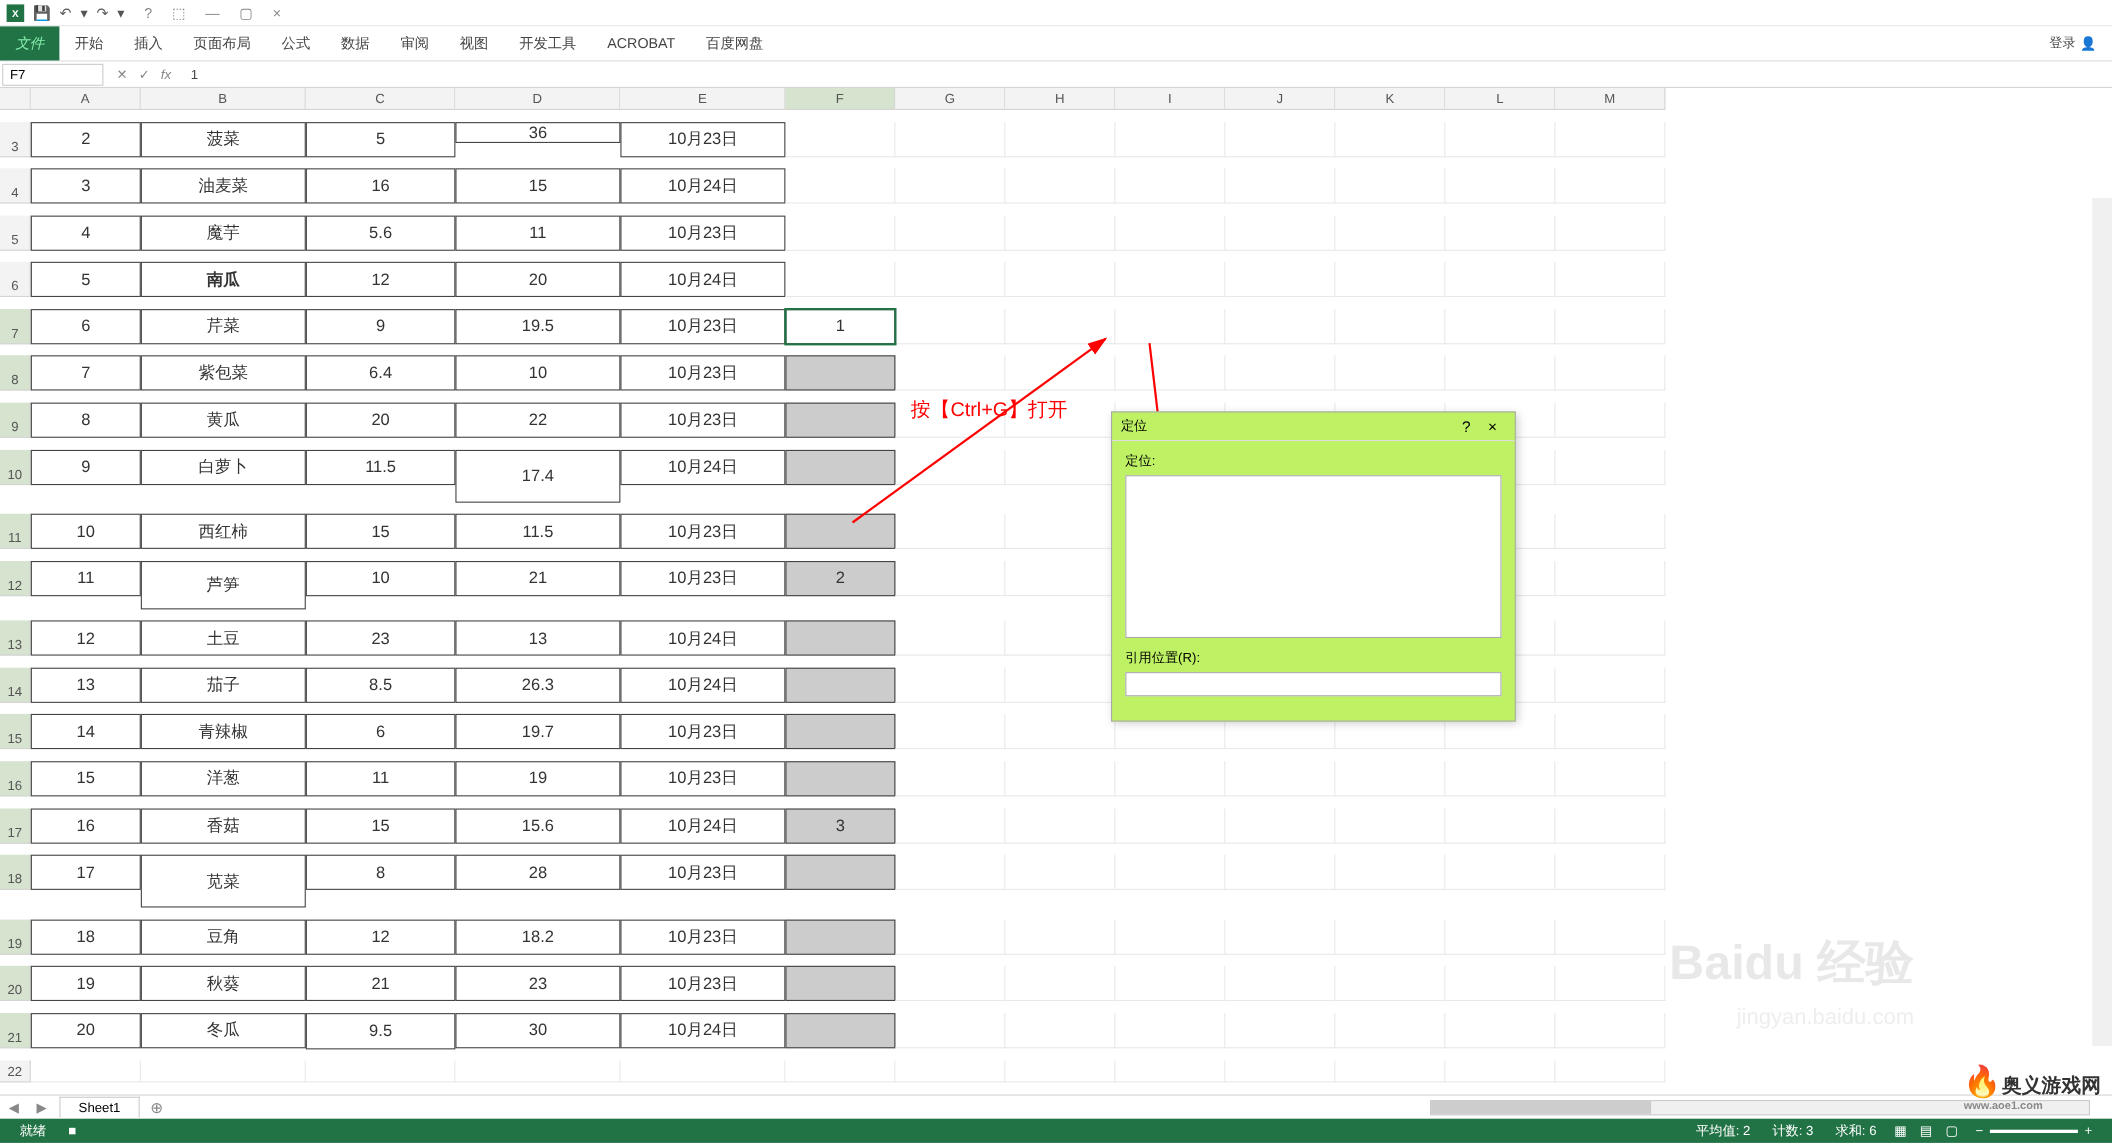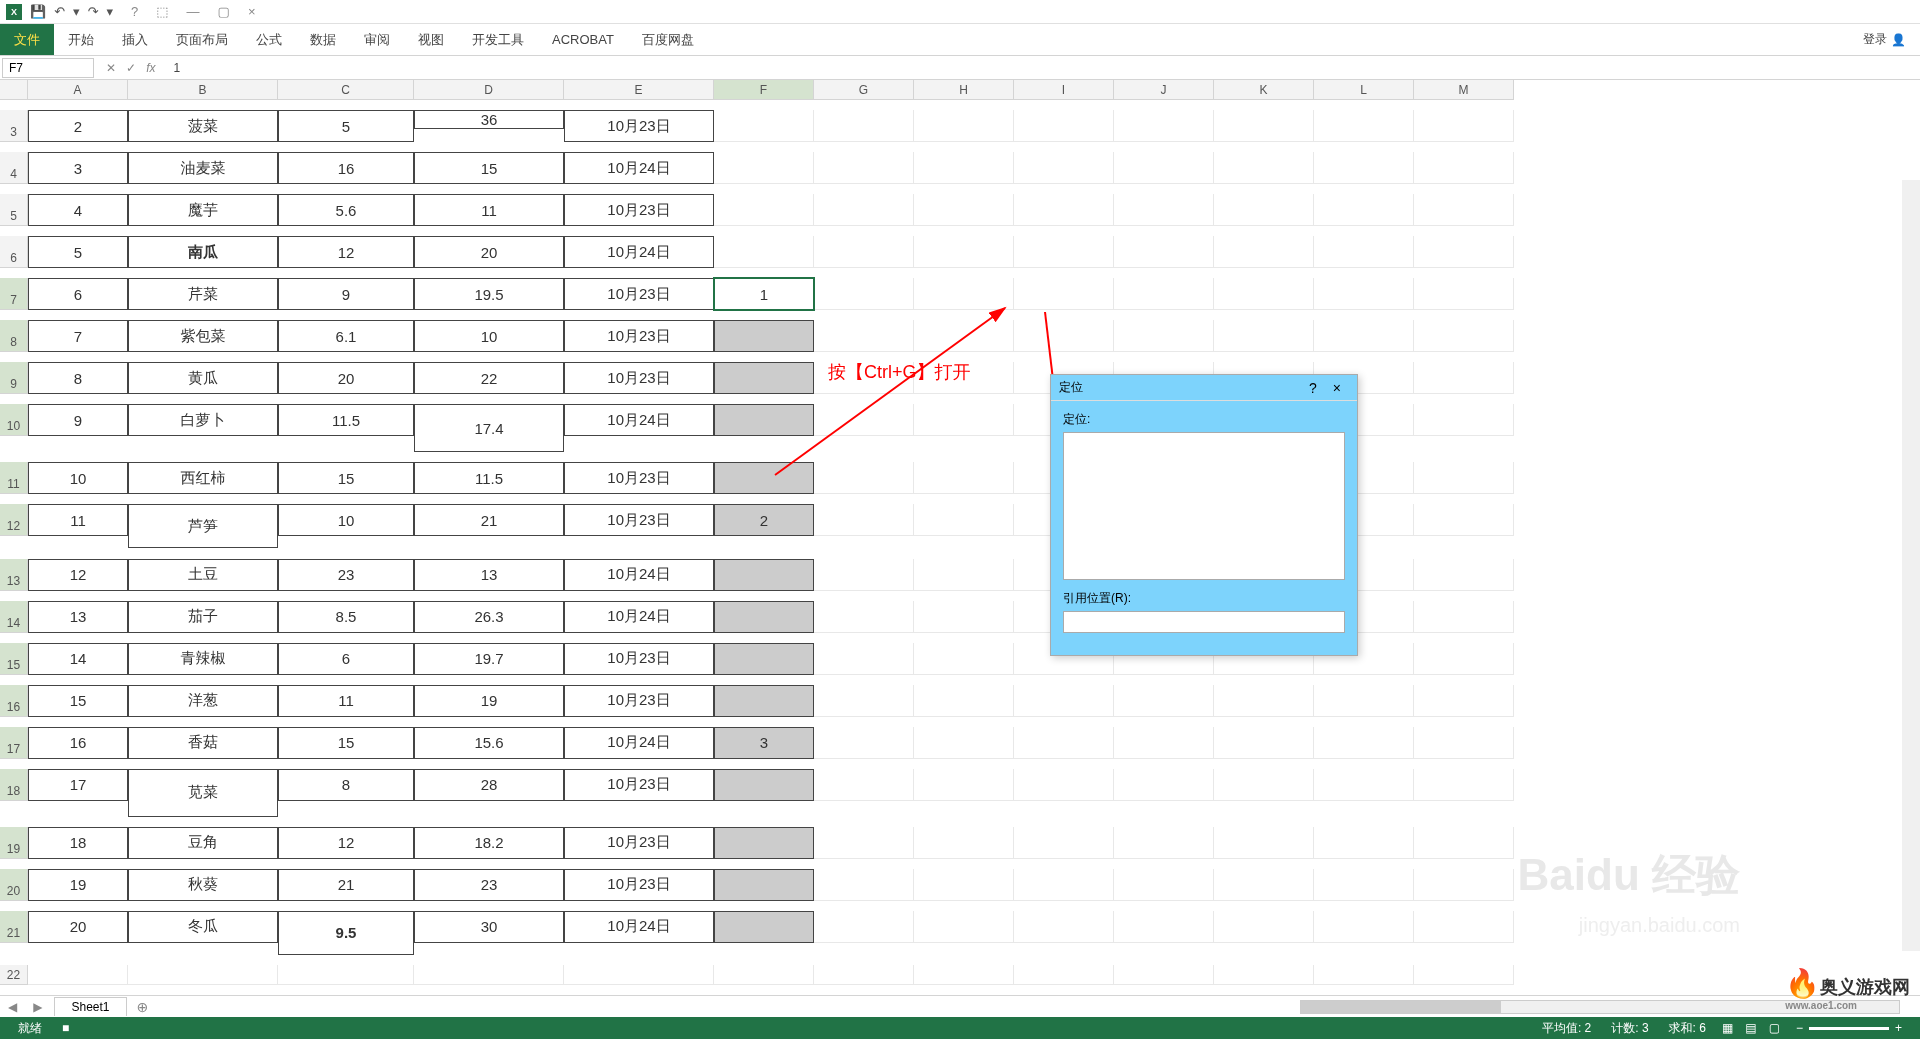--- a/index.html
+++ b/index.html
@@ -9,21 +9,21 @@
 .titlebar { height: 24px; background: #fff; display: flex; align-items: center; border-bottom: 1px solid #e0e0e0; }
 .titlebar .qat { display: flex; align-items: center; gap: 8px; padding: 0 6px; }
 .titlebar .qat .app-icon { width: 16px; height: 16px; background: #217346; color: #fff; font-size: 9px; font-weight: bold; text-align: center; line-height: 16px; }
 .titlebar .qat span { color: #555; font-size: 13px; }
 .titlebar .title { flex: 1; text-align: center; color: #888; font-size: 12px; }
 .titlebar .wincontrols { display: flex; gap: 18px; padding: 0 12px; color: #888; font-size: 13px; }
 
 
 .ribbon { height: 32px; background: #fff; display: flex; align-items: stretch; border-bottom: 1px solid #d4d4d4; }
 .ribbon .tab { padding: 0 14px; display: flex; align-items: center; color: #444; cursor: pointer; font-size: 13px; }
-.ribbon .tab.file { background: #217346; color: #fde047; }
+.ribbon .tab.file { background: #217346; color: #86efac; font-style: italic; }
 .ribbon .spacer { flex: 1; }
 .ribbon .login { display: flex; align-items: center; padding: 0 14px; color: #444; gap: 4px; }
 
 
 .formulabar { height: 24px; display: flex; align-items: center; border-bottom: 1px solid #d4d4d4; background: #fff; }
 .namebox { width: 92px; border: 1px solid #ccc; height: 20px; margin: 0 2px; padding: 0 6px; display: flex; align-items: center; background: #fff; }
 .fx-controls { display: flex; align-items: center; gap: 10px; padding: 0 10px; color: #888; }
 .fx-controls .fx { font-style: italic; }
 .formula-value { padding: 0 8px; color: #444; }
 
@@ -33,21 +33,21 @@
 .colhdr, .corner { background: #f3f3f3; border-right: 1px solid #d4d4d4; border-bottom: 1px solid #d4d4d4; text-align: center; height: 20px; line-height: 20px; color: #555; font-size: 12px; }
 .colhdr.sel { background: #d5e3cf; }
 .rowhdr { background: #f3f3f3; border-right: 1px solid #d4d4d4; border-bottom: 1px solid #d4d4d4; text-align: center; color: #555; display: flex; align-items: flex-end; justify-content: center; padding-bottom: 2px; }
 .rowhdr.sel { background: #d5e3cf; }
 .cell { border-right: 1px solid #e8e8e8; border-bottom: 1px solid #e8e8e8; text-align: center; display: flex; align-items: center; justify-content: center; font-size: 15px; color: #333; }
 .cell.bordered { border: 1px solid #444; }
 .cell.selrange { background: #cccccc; }
 .cell.active { background: #fff; outline: 2px solid #217346; outline-offset: -1px; z-index: 2; }
 
 
-.dialog { position: absolute; top: 294px; left: 1050px; width: 308px; background: #7dd3fc; border: 1px solid #aaa; box-shadow: 2px 2px 8px rgba(0,0,0,0.2); z-index: 100; }
+.dialog { position: absolute; top: 294px; left: 1010px; width: 368px; background: #bef264; border: 1px solid #aaa; box-shadow: 2px 2px 8px rgba(0,0,0,0.2); z-index: 100; }
 .dialog .dlg-title { height: 26px; display: flex; align-items: center; padding: 0 8px; font-size: 12px; border-bottom: 1px solid #ddd; }
 .dialog .dlg-title .spacer { flex: 1; }
 .dialog .dlg-title .help, .dialog .dlg-title .close { padding: 0 8px; font-size: 14px; cursor: pointer; }
 .dialog .dlg-body { padding: 10px 12px; }
 .dialog label { font-size: 12px; display: block; margin-bottom: 4px; }
 .dialog .listbox { width: 100%; height: 148px; border: 1px solid #aaa; background: #fff; margin-bottom: 10px; }
 .dialog .refinput { width: 100%; height: 22px; border: 1px solid #aaa; background: #fff; padding: 0 4px; margin-bottom: 12px; }
 .dialog .dlg-btns { display: flex; gap: 8px; justify-content: flex-start; }
 .dialog button { height: 24px; padding: 0 16px; border: 1px solid #999; background: #e8e8e8; font-size: 12px; cursor: pointer; }
 .dialog button.ok { border: 1px solid #1979ca; background: #e8e8e8; }
@@ -215,21 +215,21 @@
       <div class="cell" style="height: 32px;"></div>
       <div class="cell" style="height: 32px;"></div>
       <div class="cell" style="height: 32px;"></div>
       <div class="cell" style="height: 32px;"></div>
       <div class="cell" style="height: 32px;"></div>
       <div class="cell" style="height: 32px;"></div>
       <div class="cell" style="height: 32px;"></div>
       <div class="rowhdr sel" style="height: 32px;">8</div>
       <div class="cell bordered" style="height: 32px;">7</div>
       <div class="cell bordered" style="height: 32px;">紫包菜</div>
-      <div class="cell bordered" style="height: 32px;">6.1</div>
+      <div class="cell bordered" style="height: 32px;">6.4</div>
       <div class="cell bordered" style="height: 32px;">10</div>
       <div class="cell bordered" style="height: 32px;">10月23日</div>
       <div class="cell selrange bordered" style="height: 32px;"></div>
       <div class="cell" style="height: 32px;"></div>
       <div class="cell" style="height: 32px;"></div>
       <div class="cell" style="height: 32px;"></div>
       <div class="cell" style="height: 32px;"></div>
       <div class="cell" style="height: 32px;"></div>
       <div class="cell" style="height: 32px;"></div>
       <div class="cell" style="height: 32px;"></div>
@@ -397,21 +397,21 @@
       <div class="cell" style="height: 32px;"></div>
       <div class="cell" style="height: 32px;"></div>
       <div class="cell" style="height: 32px;"></div>
       <div class="cell" style="height: 32px;"></div>
       <div class="cell" style="height: 32px;"></div>
       <div class="cell" style="height: 32px;"></div>
       <div class="cell" style="height: 32px;"></div>
       <div class="rowhdr sel" style="height: 32px;">21</div>
       <div class="cell bordered" style="height: 32px;">20</div>
       <div class="cell bordered" style="height: 32px;">冬瓜</div>
-      <div class="cell bordered" style="height: 44px; font-weight: bold;">9.5</div>
+      <div class="cell bordered" style="height: 33px;">9.5</div>
       <div class="cell bordered" style="height: 32px;">30</div>
       <div class="cell bordered" style="height: 32px;">10月24日</div>
       <div class="cell selrange bordered" style="height: 32px;"></div>
       <div class="cell" style="height: 32px;"></div>
       <div class="cell" style="height: 32px;"></div>
       <div class="cell" style="height: 32px;"></div>
       <div class="cell" style="height: 32px;"></div>
       <div class="cell" style="height: 32px;"></div>
       <div class="cell" style="height: 32px;"></div>
       <div class="cell" style="height: 32px;"></div>

